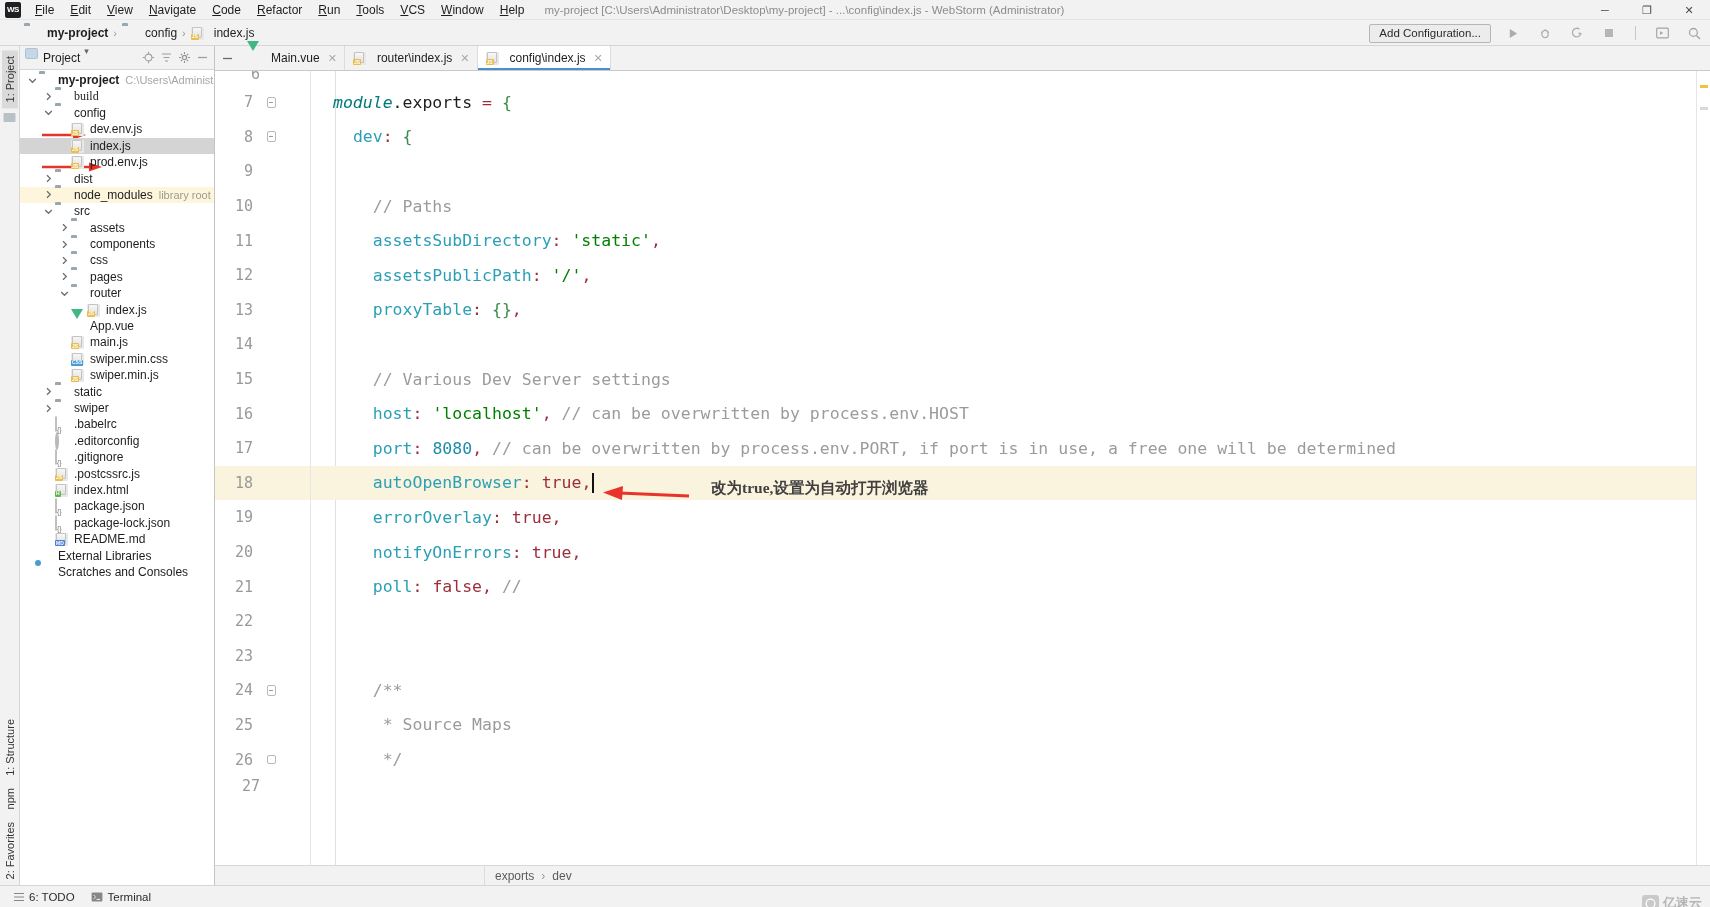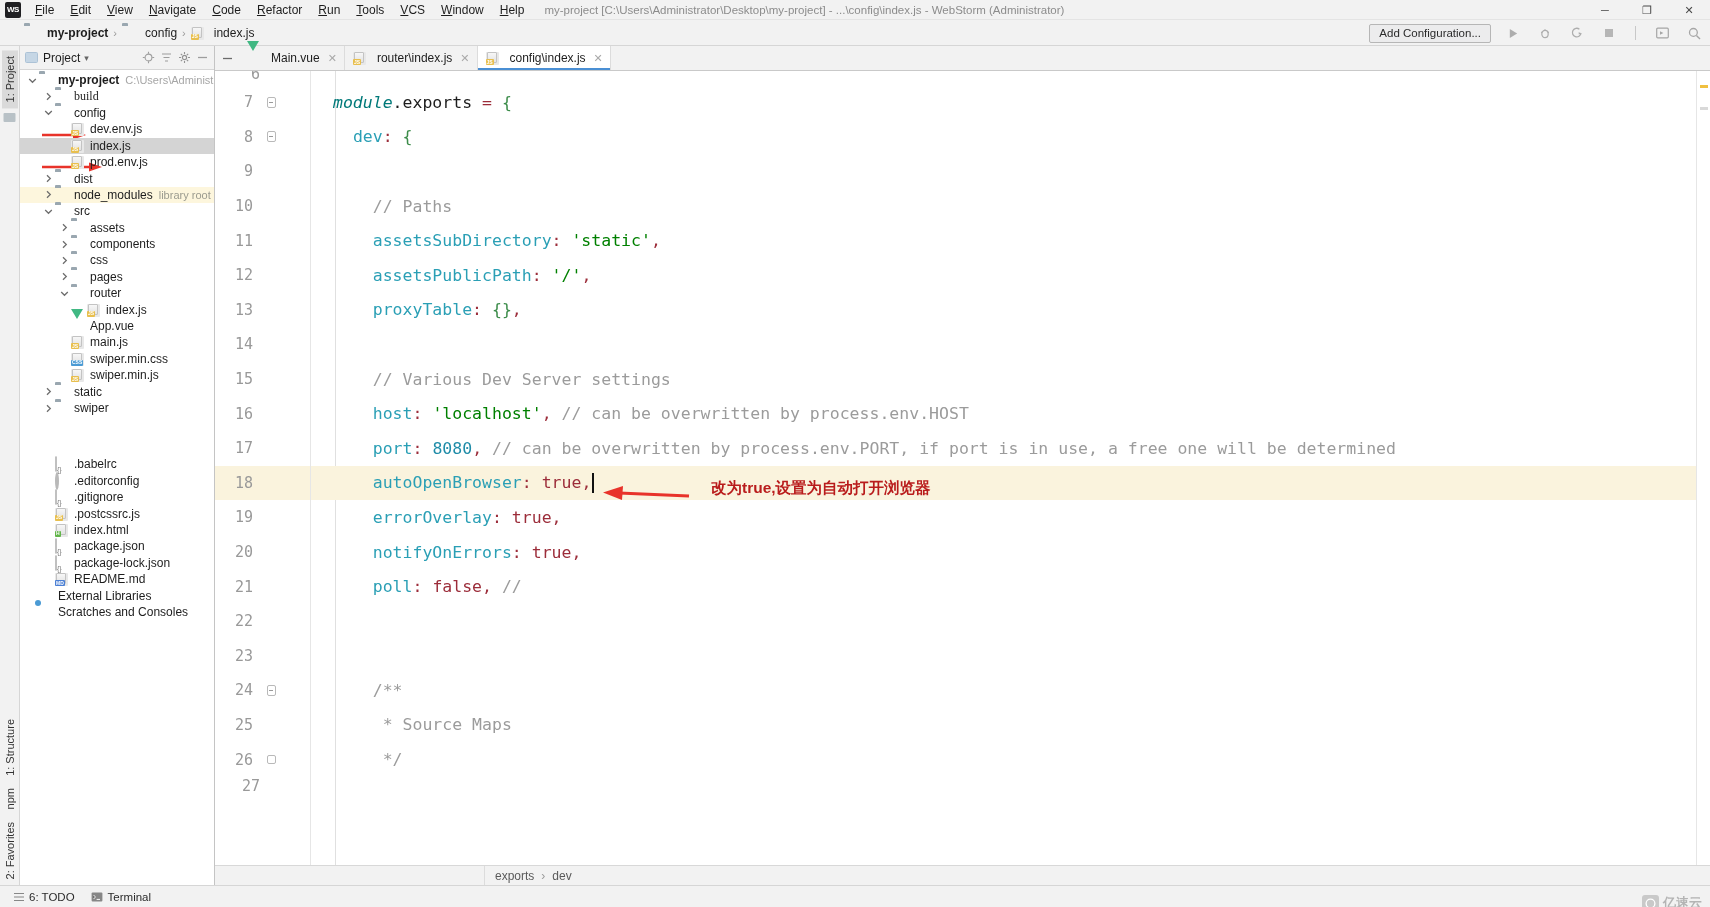--- a/index.html
+++ b/index.html
@@ -87,21 +87,21 @@
   }
   .vtab.active { background: #dadada; }
   .vstrip-icon { width: 13px; height: 13px; margin: 3px 0; opacity: .65; }
 
   
   .project-panel {
     width: 195px; background: #fff; display: flex; flex-direction: column;
     flex: none; border-right: 1px solid #c4c4c4;
   }
   .panel-header {
-    height: 24px; background: #f2f2f2; display: flex; align-items: center;
+    height: 24px; background: #f2f2f2; display: flex; 
     padding: 0 4px; gap: 4px; border-bottom: 1px solid #d6d6d6; flex: none;
   }
   .panel-title { font-size: 12px; display: flex; align-items: center; gap: 5px; }
   .panel-header-right { margin-left: auto; display: flex; align-items: center; gap: 3px; }
   .ph-icon { width: 15px; height: 15px; opacity: .6; display:flex; align-items:center; justify-content:center;}
 
   .tree { flex: 1; overflow: hidden; padding-top: 2px; position: relative; background: #fff; }
   .node {
     height: 16.4px; display: flex; align-items: center; font-size: 12px;
     white-space: nowrap; position: relative; padding-right: 4px;
@@ -234,22 +234,22 @@
   .t-eq      { color: #9c2d3a; }
 
   .caret {
     display: inline-block; width: 1.5px; height: 20px; background: #111;
     vertical-align: middle; margin-left: 1px;
   }
 
   
   .anno-arrow { position: absolute; pointer-events: none; }
   .anno-text {
-    position: absolute; color: #b91c1c; font-size: 15.5px; font-weight: bold;
-    font-family: Liberation Sans, sans-serif; white-space: nowrap; pointer-events: none;
+    position: absolute; color: #404040; font-size: 15.5px; font-weight: bold;
+    font-family: Liberation Serif, serif; white-space: nowrap; pointer-events: none;
   }
 
   
   .stripe {
     width: 14px; flex: none; background: #fff; border-left: 1px solid #e6e6e6; position: relative;
   }
   .stripe-mark { position: absolute; right: 2px; width: 8px; height: 3px; }
 
   
   .crumb-footer {
@@ -628,21 +628,21 @@
           </div>
           <div class="node" style="padding-left: 22px;">
             <span class="twisty">
               <svg width="9" height="9" viewBox="0 0 9 9">
                 <path d="M3 1.2 L6.3 4.5 L3 7.8" fill="none" stroke="#6e6e6e" stroke-width="1.3"></path>
               </svg>
             </span>
             <span class="nicon"><span class="ico-folder"></span></span>
             <span class="nlabel">swiper</span>
           </div>
-          <div class="node" style="padding-left: 22px; margin-top: 40px;">
+          <div class="node" style="padding-left: 22px;">
             <span class="spacer13"></span>
             <span class="nicon"><span class="ico-json"></span></span>
             <span class="nlabel">.babelrc</span>
           </div>
           <div class="node" style="padding-left: 22px;">
             <span class="spacer13"></span>
             <span class="nicon"><span class="ico-gear"></span></span>
             <span class="nlabel">.editorconfig</span>
           </div>
           <div class="node" style="padding-left: 22px;">

